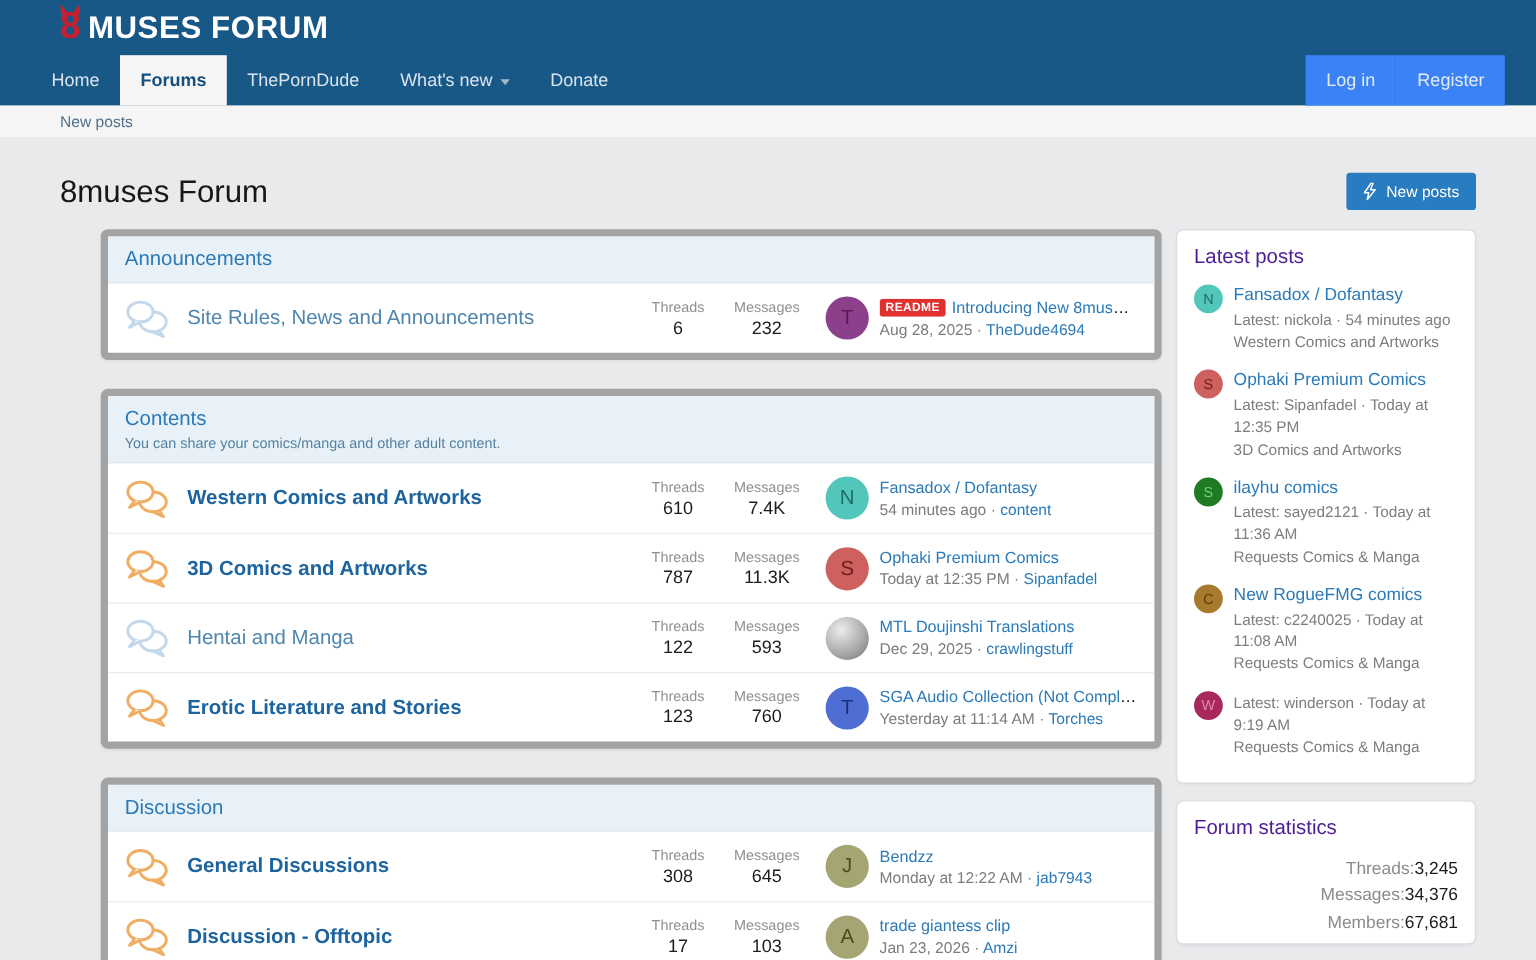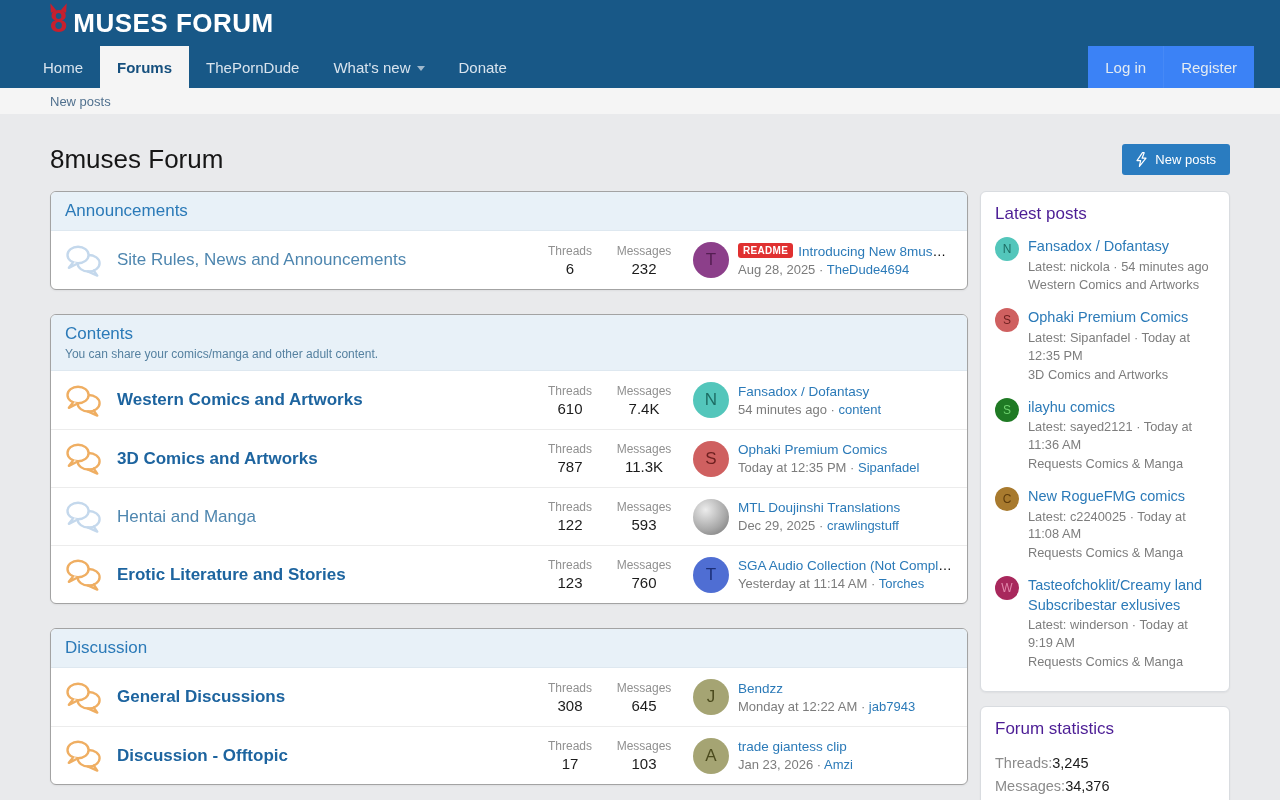--- a/index.html
+++ b/index.html
@@ -34,22 +34,22 @@
   .page { padding:0 50px; }
   .page-head { display:flex; align-items:center; justify-content:space-between; margin:30px 0 16px; }
   .page-title { font-size:26px; font-weight:400; color:#161616; }
   .btn-newposts { display:flex; align-items:center; gap:8px; background:#2a7cc0; border:none; color:#fff;
     font-family:inherit; font-size:13px; padding:8px 14px; border-radius:3px; cursor:pointer; }
 
   .layout { display:flex; gap:12px; align-items:flex-start; }
   .main-col { flex:1; min-width:0; }
   .side-col { width:250px; flex:0 0 250px; }
 
-  .block { background:#fff; border:1px solid #a3a3a3; border-radius:6px; margin-bottom:24px;
-    overflow:hidden; box-shadow:0 1px 2px rgba(0,0,0,.05); }
+  .block { background:#fff; border:6px solid #a3a3a3; border-radius:6px; margin-bottom:24px;
+    overflow:hidden; box-shadow:0 1px 2px rgba(0,0,0,.05);margin-left:34px; }
   .block-hd { background:#e8f1f8; padding:9px 14px; border-bottom:1px solid #dee8f0; }
   .block-hd h2 { font-size:17px; font-weight:400; color:#2b7ab8; }
   .block-desc { font-size:12px; color:#5581a0; margin-top:3px; }
 
   .forum-row { display:flex; align-items:center; padding:10px 14px; min-height:58px; }
   .forum-row + .forum-row { border-top:1px solid #ececec; }
   .f-icon { width:40px; flex:0 0 40px; display:flex; align-items:center; }
   .f-icon.unread { color:#efae62; }
   .f-icon.read { color:#c4d8ec; }
   .f-title { flex:1; min-width:0; font-size:17px; margin:0 10px 0 12px; white-space:nowrap; overflow:hidden; text-overflow:ellipsis; }
@@ -72,21 +72,21 @@
   .avatar.sm { width:24px; height:24px; flex:0 0 24px; font-size:12px; }
   .avatar.photo { background:radial-gradient(circle at 35% 30%, #ececec, #a7a7a7 60%, #6f6f6f); }
 
   
   .side-block { background:#fff; border:1px solid #d9dce0; border-radius:6px; margin-bottom:14px;
     padding:12px 14px 6px; box-shadow:0 1px 2px rgba(0,0,0,.05); }
   .side-block h2 { font-size:17px; font-weight:400; color:#4c1d95; margin-bottom:13px; }
   .side-item { display:flex; gap:9px; margin-bottom:14px; }
   .si-title { display:block; font-size:14.5px; color:#2b7ab8; line-height:1.35; }
   .si-meta { font-size:12.8px; color:#7d7d7d; line-height:1.4; margin-top:1px; }
-  .stats-row { display:flex; justify-content:flex-start; font-size:14.5px; line-height:1.55; }
+  .stats-row { display:flex; justify-content:flex-end; font-size:14.5px; line-height:1.55; }
   .stats-row .k { color:#8b8b8b; }
   .stats-row .v { color:#1b1b1b; }
 </style>
 </head>
 <body>
 
 <header class="hdr">
   <div class="hdr-top">
     <div class="logo">
       <span class="logo-8">8</span>
@@ -401,21 +401,20 @@
           <div>
             <a class="si-title">New RogueFMG comics</a>
             <div class="si-meta">Latest: c2240025 · Today at 11:08 AM</div>
             <div class="si-meta">Requests Comics &amp; Manga</div>
           </div>
         </div>
 
         <div class="side-item">
           <span class="avatar sm" style="background: rgb(168, 40, 92); color: rgb(225, 135, 171);">W</span>
           <div>
-            <a class="si-title">Tasteofchoklit/Creamy land Subscribestar exlusives</a>
             <div class="si-meta">Latest: winderson · Today at 9:19 AM</div>
             <div class="si-meta">Requests Comics &amp; Manga</div>
           </div>
         </div>
       </div>
 
       <div class="side-block">
         <h2>Forum statistics</h2>
         <div class="stats-row">
           <span class="k">Threads:</span>

